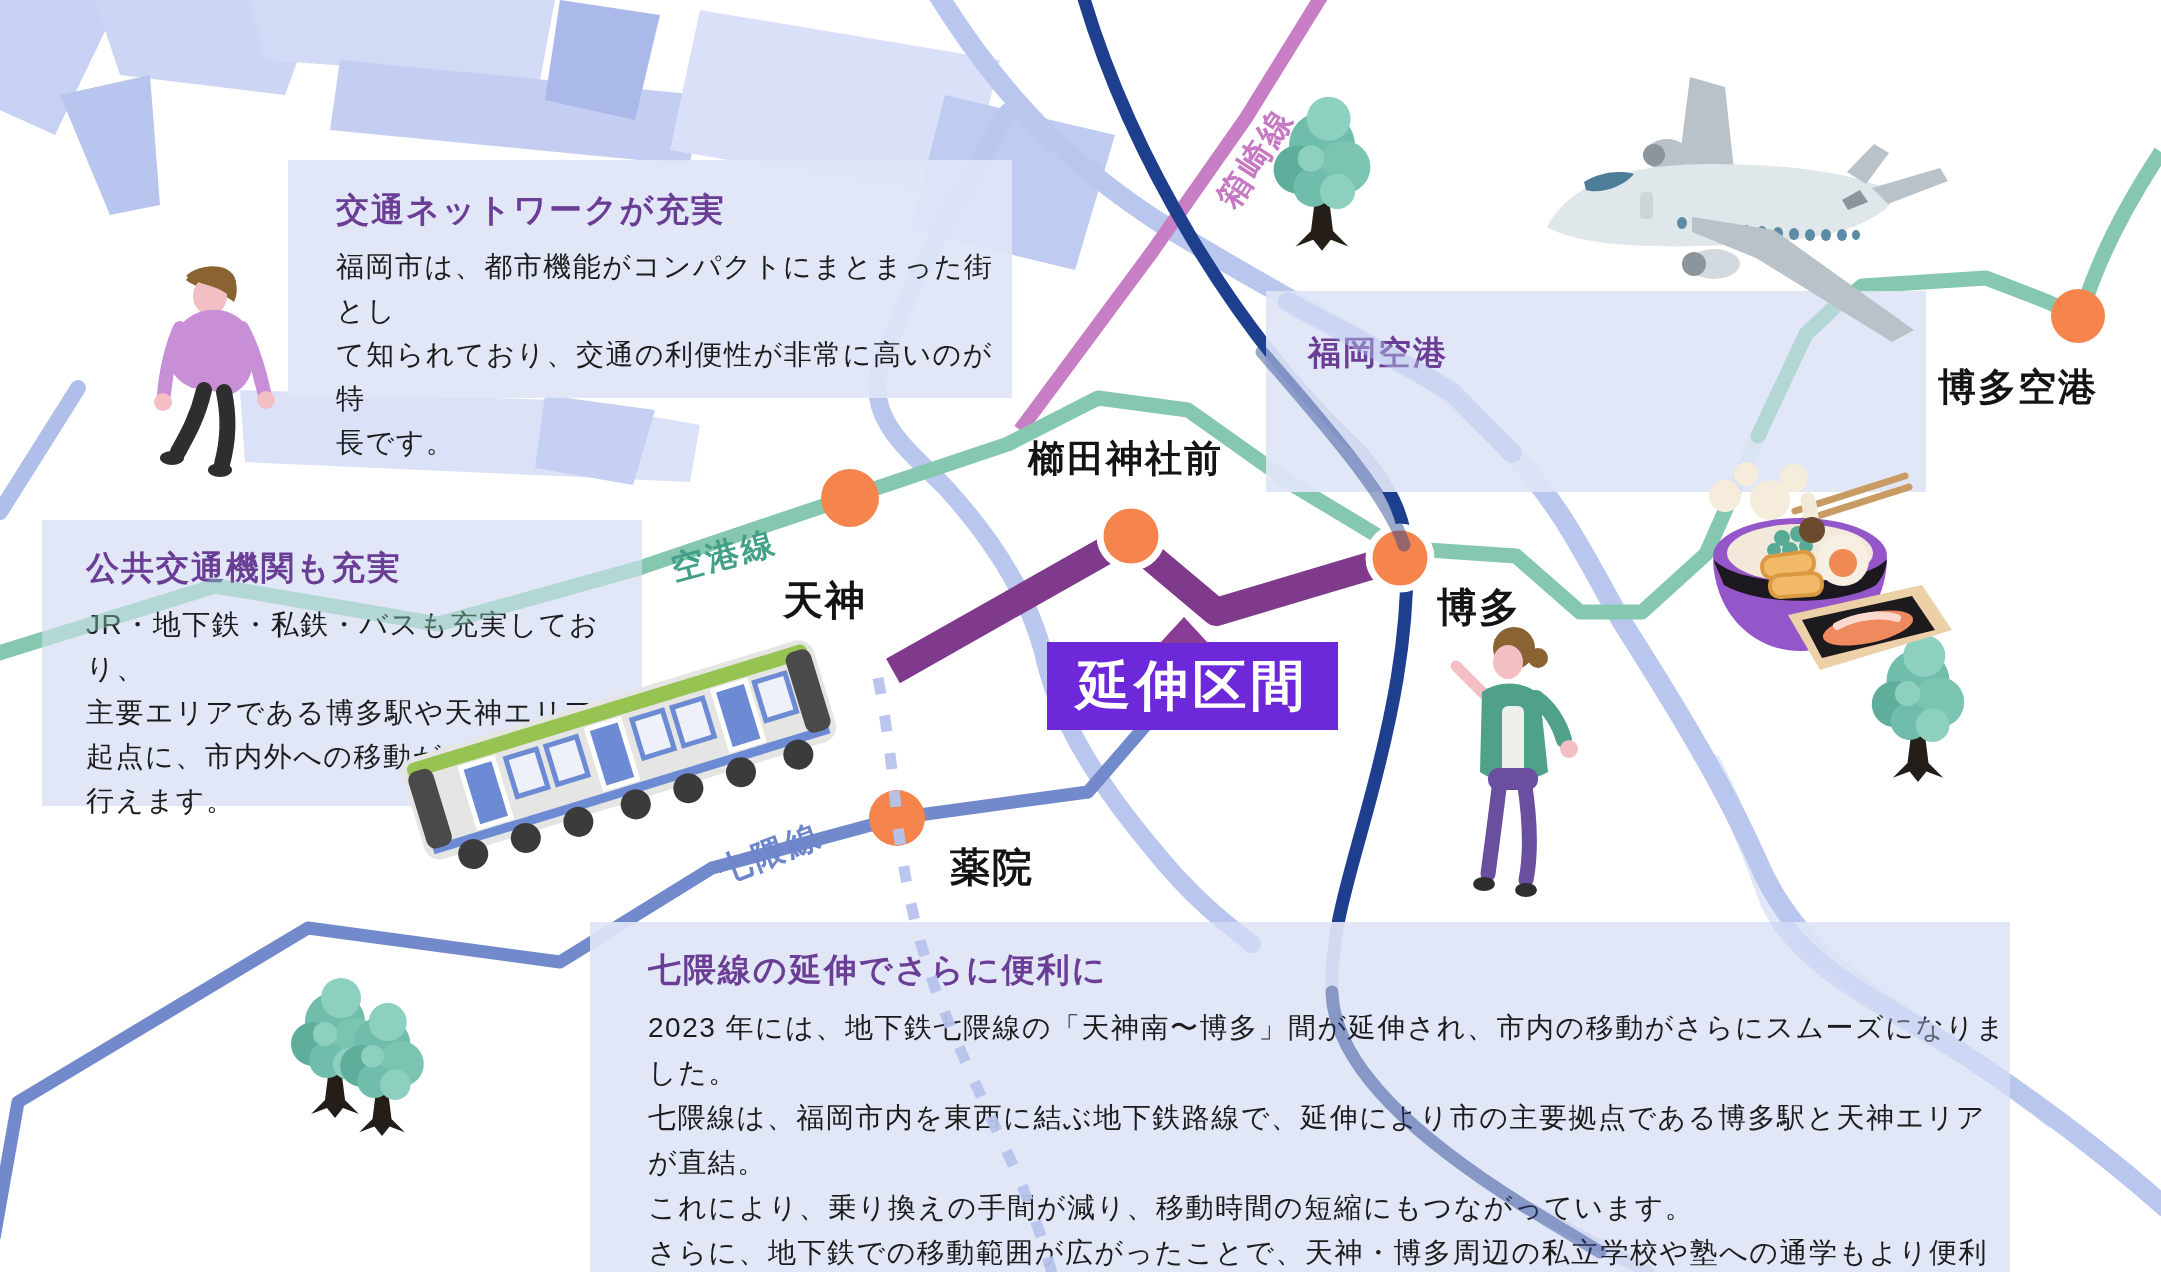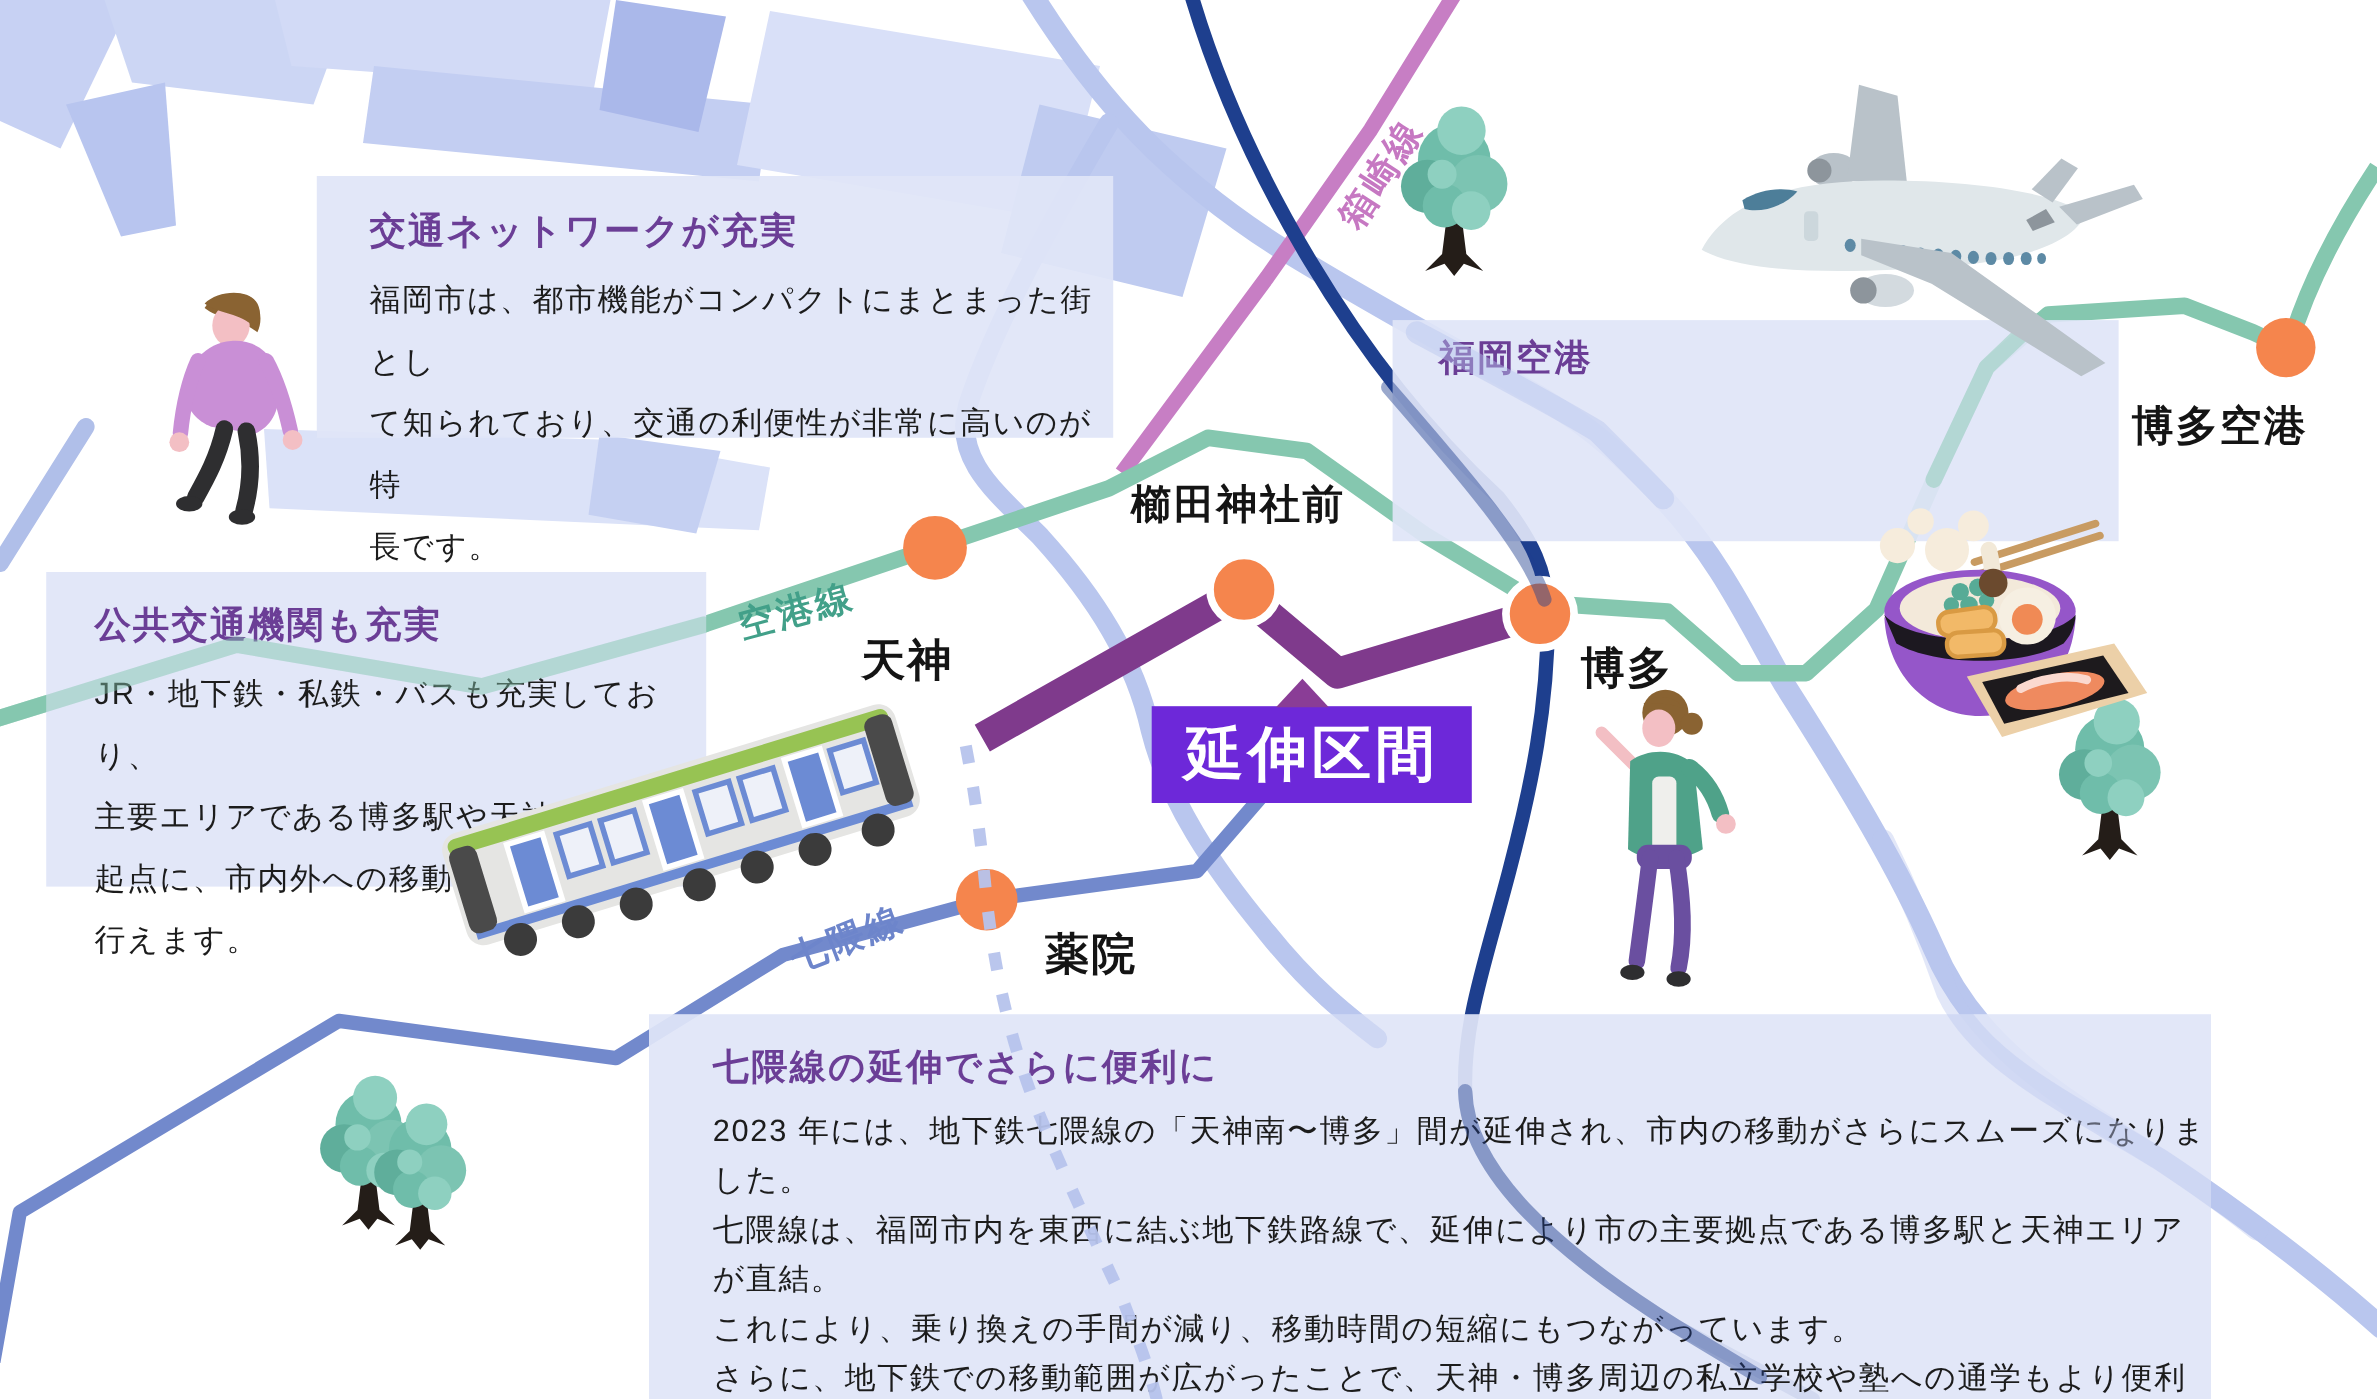--- a/index.html
+++ b/index.html
@@ -4,24 +4,24 @@
 <style>
   html,body{margin:0;padding:0;background:#fff;}
   .stage{
     position:relative;width:2161px;height:1272px;overflow:hidden;background:#ffffff;
     font-family:"Liberation Sans","DejaVu Sans",sans-serif;
   }
   .stage svg{position:absolute;left:0;top:0;pointer-events:none;}
   
   .infobox{position:absolute;background:rgba(224,229,247,0.93);}
   .box-title{margin:0 0 12px 0;font-weight:bold;color:#6b3e96;font-size:33px;letter-spacing:2px;font-family:Liberation Mono, monospace;}
-  .box-body{margin:0;font-size:28px;line-height:56px;letter-spacing:1.5px;color:#1c1c1c;white-space:pre-line;}
+  .box-body{margin:0;font-size:28px;line-height:44px;letter-spacing:1.5px;color:#1c1c1c;white-space:pre-line;}
   #box-network{left:288px;top:160px;width:724px;height:238px;padding:28px 0 0 48px;box-sizing:border-box;}
   #box-public{left:42px;top:520px;width:600px;height:286px;padding:26px 0 0 44px;box-sizing:border-box;}
-  #box-airport{left:1266px;top:291px;width:660px;height:201px;padding:12px 0 0 42px;box-sizing:border-box;}
+  #box-airport{left:1266px;top:291px;width:660px;height:201px;padding:40px 0 0 42px;box-sizing:border-box;}
   #box-nanakuma{left:590px;top:922px;width:1420px;height:356px;padding:26px 0 0 58px;box-sizing:border-box;}
   #box-nanakuma .box-body{line-height:45px;}
   
   .station-label{position:absolute;font-weight:bold;color:#141414;letter-spacing:2px;}
   #lbl-tenjin{left:783px;top:573px;font-size:40px;}
   #lbl-kushida{left:1028px;top:434px;font-size:37px;}
   #lbl-hakata{left:1437px;top:580px;font-size:40px;}
   #lbl-yakuin{left:950px;top:840px;font-size:40px;}
   #lbl-airport-station{left:1938px;top:362px;font-size:38px;}
   

